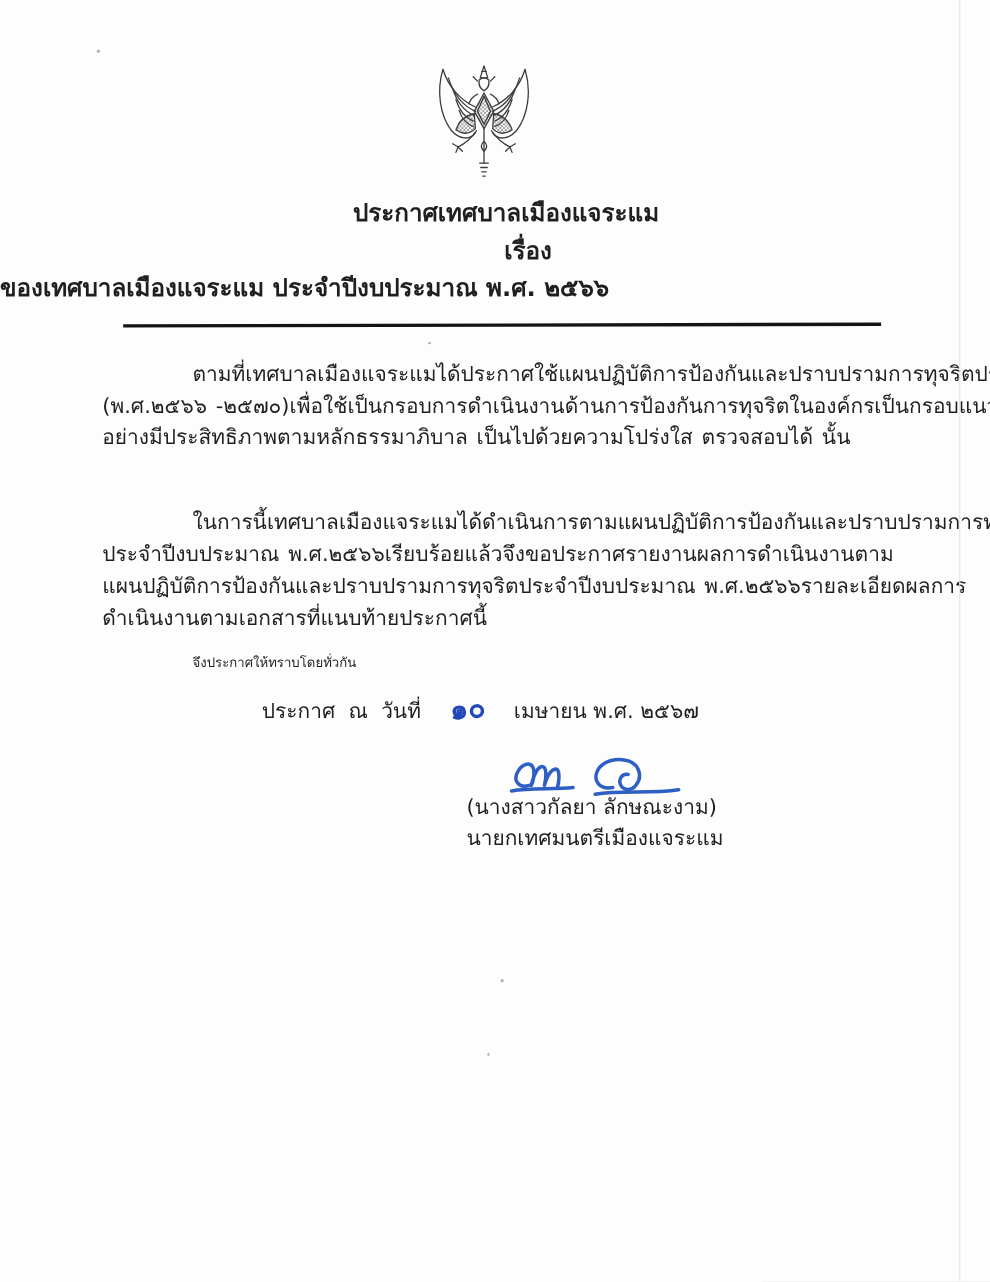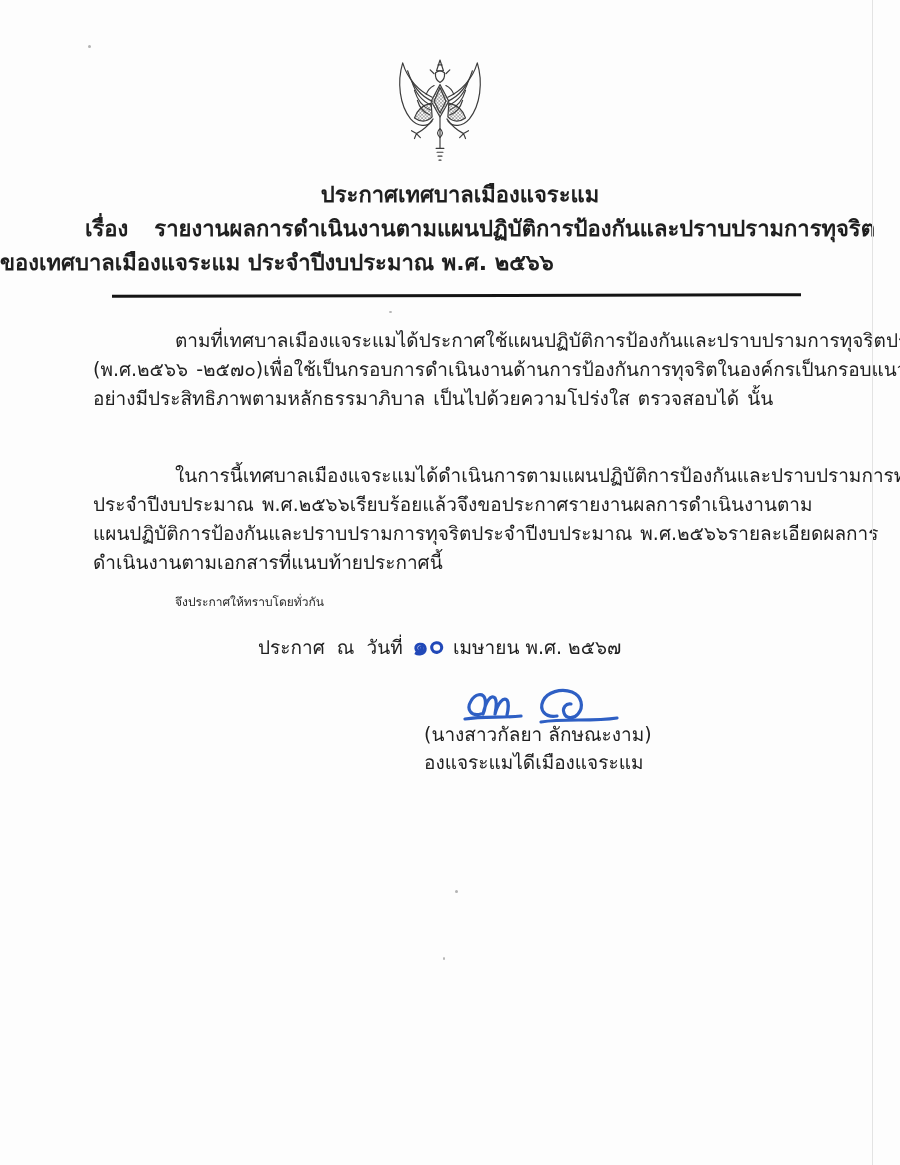--- a/index.html
+++ b/index.html
@@ -27,22 +27,22 @@
   .rule{position:absolute;top:294px;left:112px;width:689px;height:3px;
     background:#141414;transform:rotate(-0.12deg);}
   
   .para{position:absolute;left:93px;width:714px;font-size:19px;}
   .para .line{display:block;line-height:29px;white-space:nowrap;word-spacing:2px;}
   .para .line.first{padding-left:82px;}
   .para1{top:326px;}
   .para2{top:461px;}
   .closing{position:absolute;top:588px;left:175px;font-size:12px;line-height:29px;}
   
-  .date-line{position:absolute;top:633px;left:258px;font-size:19px;
-    display:flex;align-items:center;gap:9px;line-height:29px;}
+  .date-line{position:absolute;top:633px;left:238px;font-size:19px;
+    display:flex;align-items:center;gap:26px;line-height:29px;}
   .date-line .prefix,.date-line .suffix{white-space:pre;}
   .handwritten-day{
     font-size:26px;font-weight:700;
     transform:rotate(-5deg);position:relative;top:-2px;
   }
   
   .signature-svg{position:absolute;left:445px;top:670px;width:190px;height:62px;}
   .signer-name{position:absolute;top:721px;left:424px;font-size:19px;line-height:27px;}
   .signer-title{position:absolute;top:749px;left:424px;font-size:19px;line-height:27px;}
   
@@ -92,21 +92,20 @@
         <path d="M55 72 q-5 4 0 9 q5 -5 0 -9"></path>
         <path d="M51 92 h8 M52 96 h6 M53 100 h4 M54 104 h2"></path>
       </g>
     </svg>
   </div>
 
   <div class="title-line1">ประกาศเทศบาลเมืองแจระแม</div>
 
   <div class="subject-line">
     <span>เรื่อง</span>
-    <span>รายงานผลการดำเนินงานตามแผนปฏิบัติการป้องกันและปราบปรามการทุจริต</span>
   </div>
 
   <div class="title-line3">ของเทศบาลเมืองแจระแม ประจำปีงบประมาณ พ.ศ. ๒๕๖๖</div>
 
   <div class="rule"></div>
 
   <div class="para para1">
     <span class="line first">ตามที่เทศบาลเมืองแจระแมได้ประกาศใช้แผนปฏิบัติการป้องกันและปราบปรามการทุจริตประจำปี</span>
     <span class="line">(พ.ศ.๒๕๖๖ -๒๕๗๐)เพื่อใช้เป็นกรอบการดำเนินงานด้านการป้องกันการทุจริตในองค์กรเป็นกรอบแนวทาง</span>
     <span class="line">อย่างมีประสิทธิภาพตามหลักธรรมาภิบาล เป็นไปด้วยความโปร่งใส ตรวจสอบได้ นั้น</span>
@@ -130,21 +129,21 @@
   <svg class="signature-svg" viewBox="0 0 190 62" xmlns="http://www.w3.org/2000/svg">
     <g fill="none" stroke="#2e5fc4" stroke-width="3.2" stroke-linecap="round" stroke-linejoin="round">
       <path d="M36 44 C26 47 21 39 26 31 C30 24 38 22 40 29 C41 33 40 40 38 44 C41 31 46 24 50 28 C52 31 51 39 50 44 C53 33 58 27 62 30 C64 33 63 41 62 45"></path>
       <path d="M20 49 C38 46 58 48 76 46"></path>
       <path d="M112 46 C100 48 94 40 98 31 C102 22 116 18 127 22 C137 26 139 37 133 44 C129 49 121 49 119 43 C117 38 121 33 126 34"></path>
       <path d="M96 52 C120 48 146 52 172 48"></path>
     </g>
   </svg>
 
   <div class="signer-name">(นางสาวกัลยา ลักษณะงาม)</div>
-  <div class="signer-title">องแจระแมไดีเมืองแจระแม</div>
+  <div class="signer-title">นายกเทศมนตรีเมืองแจระแม</div>
 
   <div class="speck s1"></div>
   <div class="speck s2"></div>
   <div class="speck s3"></div>
   <div class="speck s4"></div>
   <div class="edge-line"></div>
 
 </div>
 
 </body></html>

